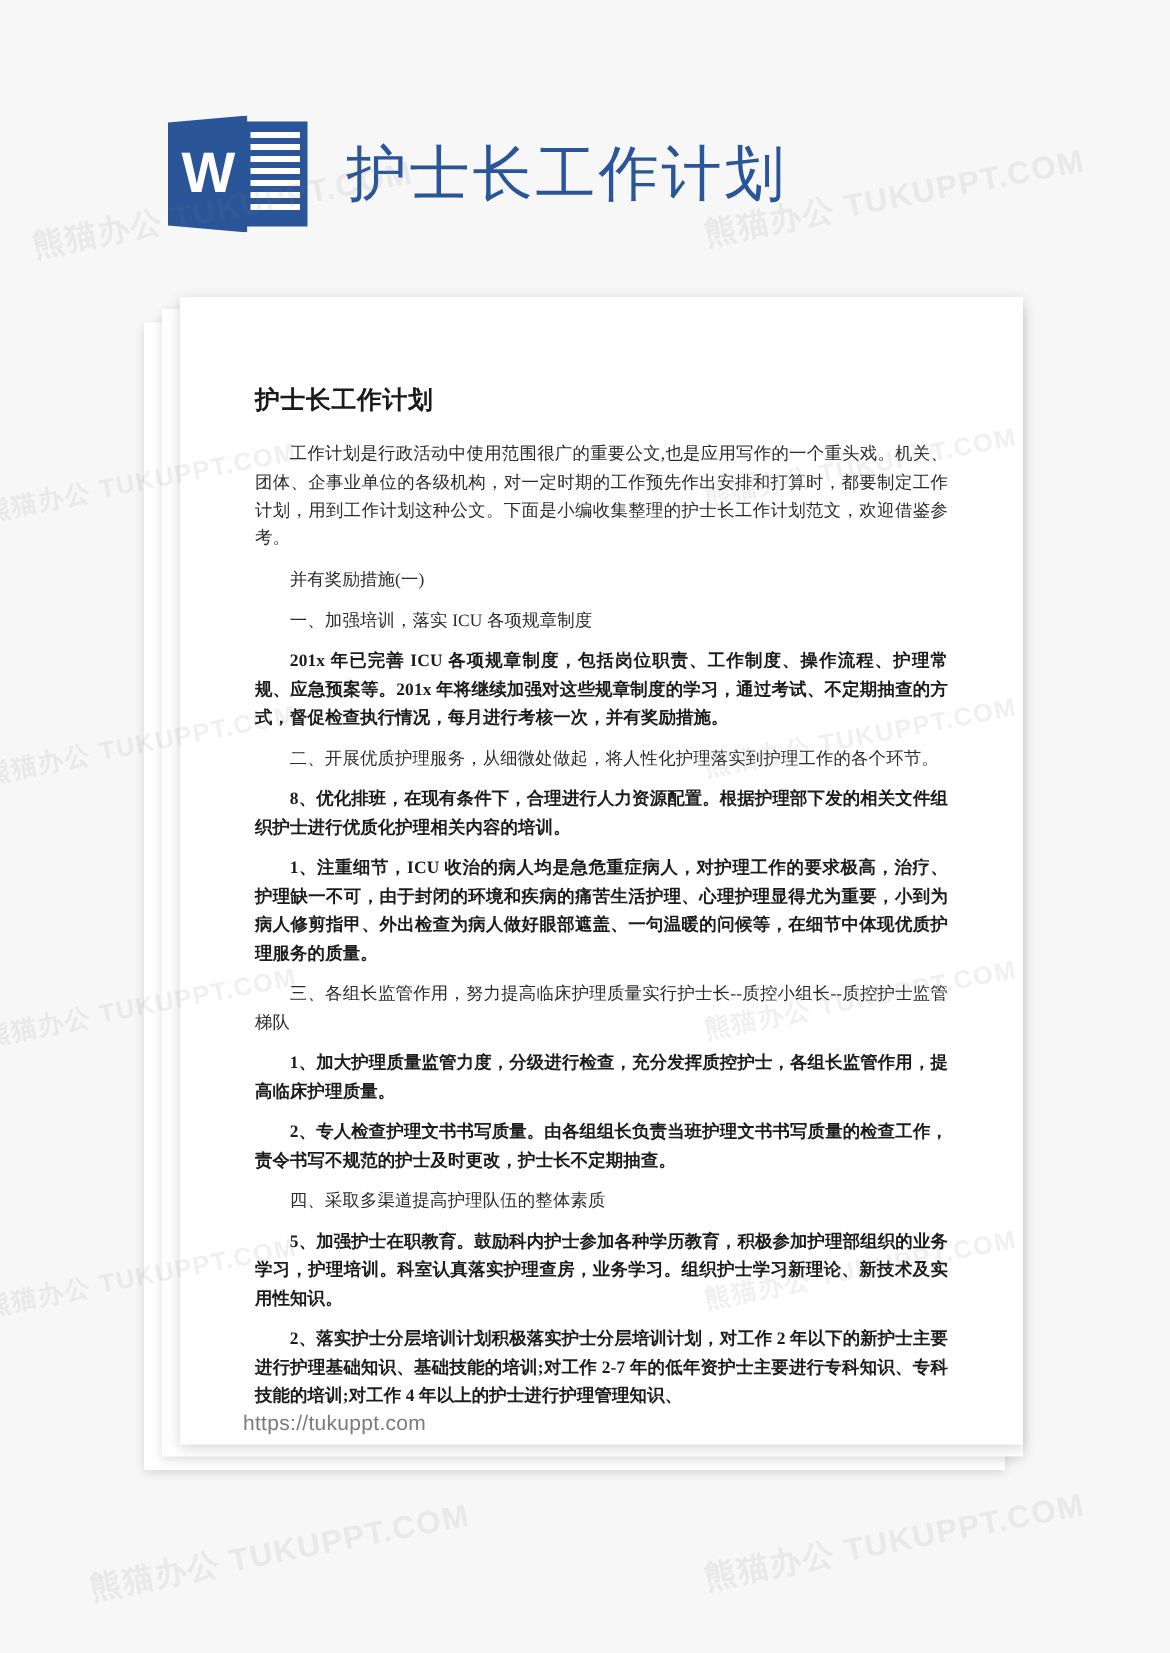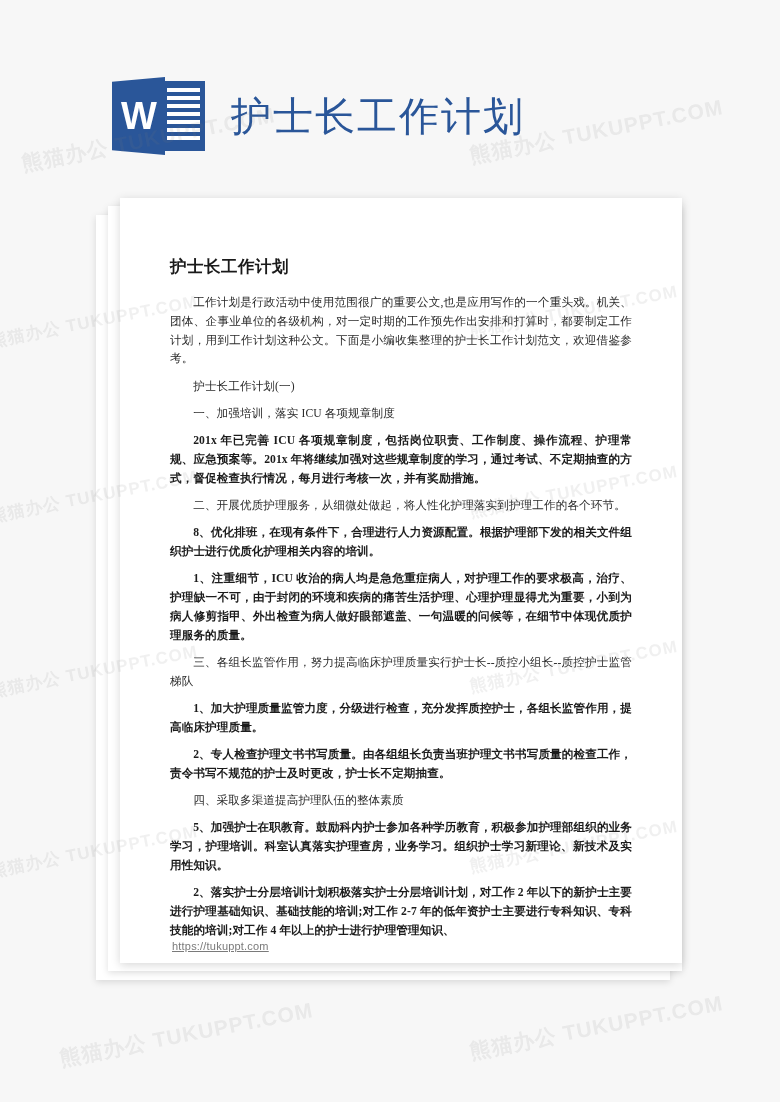--- a/index.html
+++ b/index.html
@@ -145,27 +145,26 @@
     color: #2b2b2b;
     margin-bottom: 8.5px;
     text-align: justify;
     letter-spacing: 0.1px;
   }
   .para.indent { text-indent: 2em; }
   .para.bold { font-weight: bold; color: #1c1c1c; }
 
   .doc-footer-url {
     position: absolute;
-    left: 52px;
+    left: 42px;
     top: 742px;
     font-family: "Liberation Sans", sans-serif;
-    font-size: 11px;
+    font-size: 14px;
     color: #7a7a7a;
     letter-spacing: 0.2px;
-    text-decoration: underline;
   }
 
   
   .wm-layer {
     position: absolute;
     left: 0; top: 0;
     width: 780px; height: 1102px;
     z-index: 9;
     pointer-events: none;
     overflow: hidden;
@@ -206,21 +205,21 @@
   </div>
 
   <div class="sheet-back2"></div>
   <div class="sheet-back1"></div>
 
   <div class="sheet-main">
     <div class="page-inner">
       <div class="page-heading">护士长工作计划</div>
       <div id="paragraphs">
           <div class="para indent">工作计划是行政活动中使用范围很广的重要公文,也是应用写作的一个重头戏。机关、团体、企事业单位的各级机构，对一定时期的工作预先作出安排和打算时，都要制定工作计划，用到工作计划这种公文。下面是小编收集整理的护士长工作计划范文，欢迎借鉴参考。</div>
-          <div class="para indent">护士长工作计划(一)</div>
+          <div class="para indent">并有奖励措施(一)</div>
           <div class="para indent">一、加强培训，落实 ICU 各项规章制度</div>
           <div class="para bold indent">201x 年已完善 ICU 各项规章制度，包括岗位职责、工作制度、操作流程、护理常规、应急预案等。201x 年将继续加强对这些规章制度的学习，通过考试、不定期抽查的方式，督促检查执行情况，每月进行考核一次，并有奖励措施。</div>
           <div class="para indent">二、开展优质护理服务，从细微处做起，将人性化护理落实到护理工作的各个环节。</div>
           <div class="para bold indent">8、优化排班，在现有条件下，合理进行人力资源配置。根据护理部下发的相关文件组织护士进行优质化护理相关内容的培训。</div>
           <div class="para bold indent">1、注重细节，ICU 收治的病人均是急危重症病人，对护理工作的要求极高，治疗、护理缺一不可，由于封闭的环境和疾病的痛苦生活护理、心理护理显得尤为重要，小到为病人修剪指甲、外出检查为病人做好眼部遮盖、一句温暖的问候等，在细节中体现优质护理服务的质量。</div>
           <div class="para indent">三、各组长监管作用，努力提高临床护理质量实行护士长--质控小组长--质控护士监管梯队</div>
           <div class="para bold indent">1、加大护理质量监管力度，分级进行检查，充分发挥质控护士，各组长监管作用，提高临床护理质量。</div>
           <div class="para bold indent">2、专人检查护理文书书写质量。由各组组长负责当班护理文书书写质量的检查工作，责令书写不规范的护士及时更改，护士长不定期抽查。</div>
           <div class="para indent">四、采取多渠道提高护理队伍的整体素质</div>
           <div class="para bold indent">5、加强护士在职教育。鼓励科内护士参加各种学历教育，积极参加护理部组织的业务学习，护理培训。科室认真落实护理查房，业务学习。组织护士学习新理论、新技术及实用性知识。</div>

